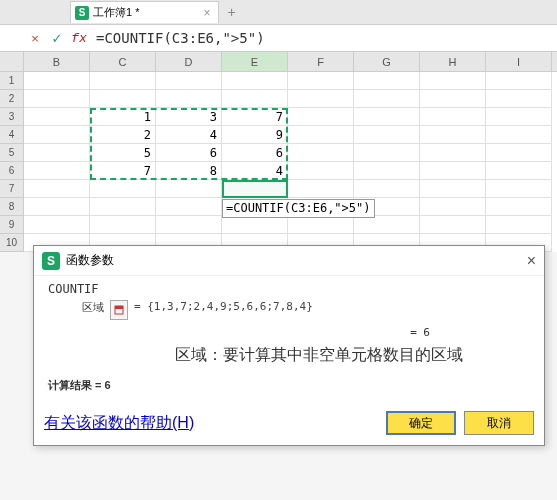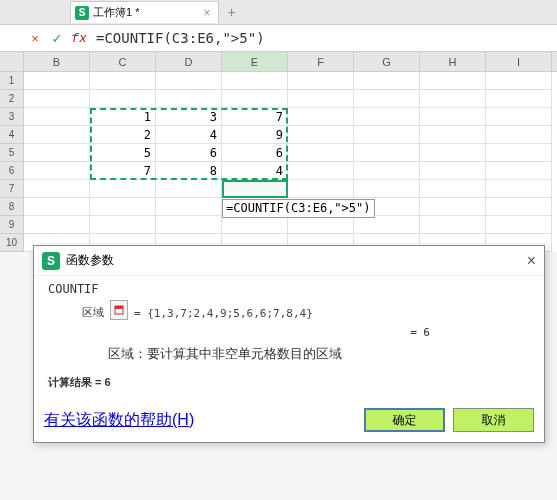--- a/index.html
+++ b/index.html
@@ -32,33 +32,33 @@
     .sel-range { position: absolute; border: 2px dashed #1ba464; pointer-events: none; }
     .active-cell { position: absolute; border: 2px solid #1ba464; background: rgba(27,164,100,0.05); pointer-events: none; }
     .formula-overlay { position: absolute; background: #fff; border: 1px solid #999; font-family: monospace; font-size: 12px; padding: 0 3px; white-space: nowrap; line-height: 17px; }
 
     .dialog { position: absolute; left: 33px; top: 245px; width: 512px; background: #fff; border: 1px solid #888; box-shadow: 2px 2px 8px rgba(0,0,0,0.2); }
     .dlg-title { height: 30px; display: flex; align-items: center; padding: 0 8px; font-size: 12px; border-bottom: 1px solid #eee; }
     .dlg-icon { width: 18px; height: 18px; background: #1ba464; border-radius: 3px; display: flex; align-items: center; justify-content: center; color: #fff; font-size: 12px; font-weight: bold; margin-right: 6px; }
     .dlg-close { margin-left: auto; font-size: 16px; color: #555; }
     .dlg-body { padding: 6px 14px 8px; font-size: 12px; color: #333; }
     .fn-name { font-family: monospace; margin-bottom: 4px; }
-    .arg-row { display: flex; align-items: flex-end; margin: 3px 0; gap: 6px; }
+    .arg-row { display: flex; align-items: flex-start; margin: 3px 0; gap: 6px; }
     .arg-label { width: 56px; text-align: right; font-size: 11px; }
     .arg-input { width: 170px; height: 20px; border: 1px solid #aaa; font-family: monospace; font-size: 12px; padding: 0 4px; }
     .arg-pick { width: 18px; height: 20px; border: 1px solid #aaa; background: #f5f5f5; display: flex; align-items: center; justify-content: center; }
     .arg-pick svg { width: 10px; height: 10px; }
     .arg-eval { font-family: monospace; font-size: 11px; color: #444; }
     .eval-row { text-align: right; padding-right: 100px; margin: 6px 0; font-family: monospace; font-size: 11px; }
     .desc { font-size: 11px; margin: 10px 0 2px; }
-    .desc2 { font-size: 13px; margin-left: 60px; margin-bottom: 12px; }
+    .desc2 { font-size: 16px; margin-left: 60px; margin-bottom: 12px; text-align: center; }
     .result { font-size: 11px; margin-bottom: 6px; font-weight: bold; }
     .dlg-footer { display: flex; align-items: center; padding: 4px 10px 10px; }
     .help-link { font-size: 16px; color: #0000cc; text-decoration: underline; }
-    .dlg-btn { width: 81px; height: 24px; border: 1px solid #888; background: #bef264; font-size: 12px; margin-left: 8px; text-align: center; }
+    .dlg-btn { width: 70px; height: 24px; border: 1px solid #888; background: #fde047; font-size: 12px; margin-left: 8px; text-align: center; }
     .dlg-btn.primary { border: 2px solid #4a7ab0; }
   </style>
 </head>
 <body>
 
 <div class="tab-bar">
   <div class="tab">
     <span class="doc-icon">S</span>
     <span>工作簿1 *</span>
     <span class="tab-close">×</span>

